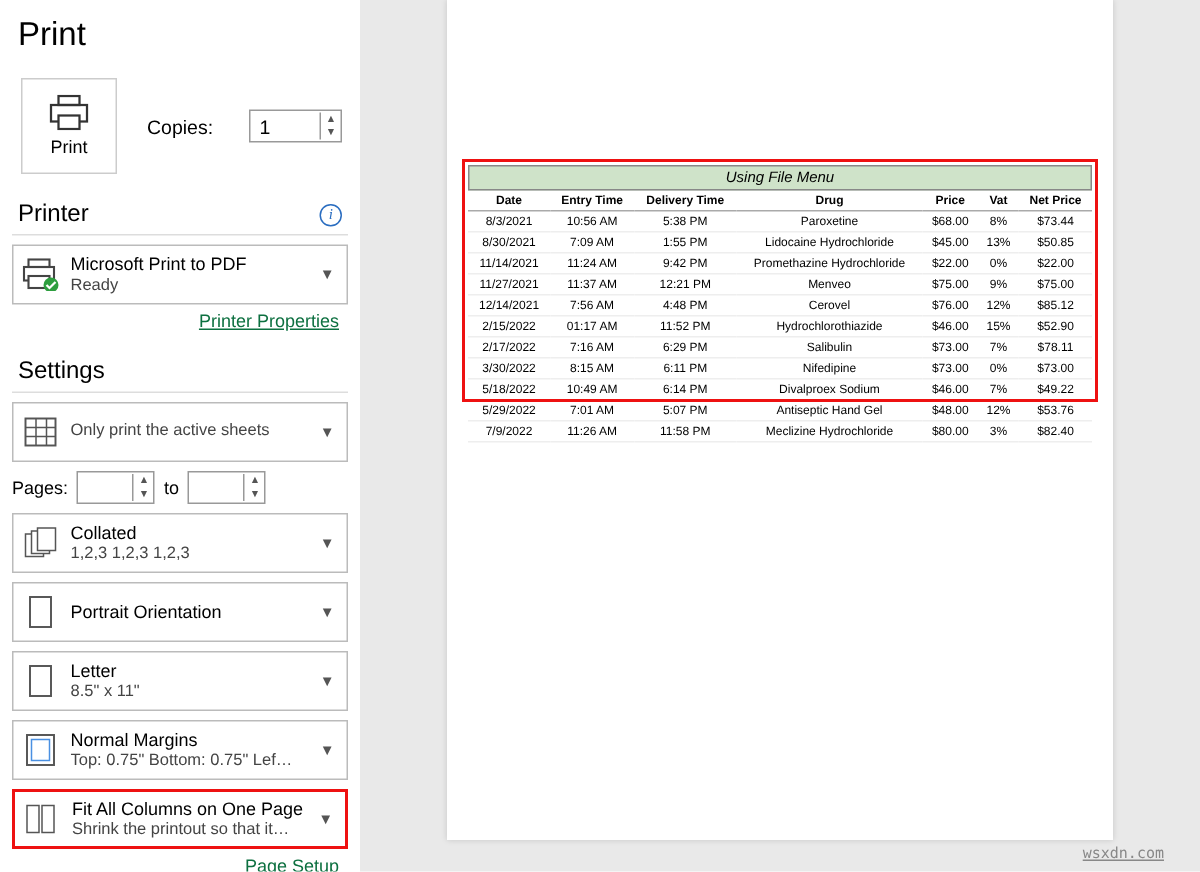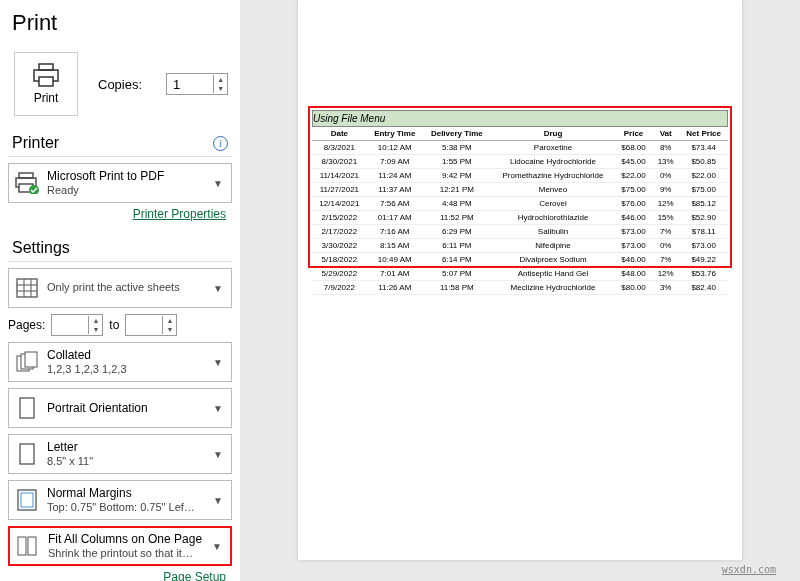--- a/index.html
+++ b/index.html
@@ -22,21 +22,21 @@
 .dd .text .l1 { font-size:12px; }
 .dd .text .l2 { font-size:11px; color:#444; white-space:nowrap; overflow:hidden; text-overflow:ellipsis;}
 .dd .chev { font-size:10px; color:#555; padding:0 4px; }
 .link { color:#0d7040; text-align:right; font-size:12px; text-decoration:underline; margin-top:4px; cursor:pointer; padding-right:6px;}
 .pages-row { display:flex; align-items:center; gap:6px; margin-top:6px; font-size:12px; }
 .pages-row .spinner { width:52px; }
 .highlight-red { border:2px solid #e11 !important; }
 .right-pane { flex:1; background:#e9e9e9; display:flex; align-items:flex-start; justify-content:center; padding-top:0; position:relative;}
 .page { background:#fff; width:444px; height:560px; margin-top:0; box-shadow:0 0 4px rgba(0,0,0,.15); position:relative;}
 .redbox { position:absolute; border:2px solid #e11; top:106px; left:10px; right:10px; height:162px;}
-.sheet-title-bar { margin:110px 14px 0; background:#cfe3c9; font-style:italic; font-size:10px; padding:2px 0; border:1px solid #888;}
+.sheet-title-bar { margin:110px 14px 0; background:#cfe3c9; text-align:center; font-style:italic; font-size:10px; padding:2px 0; border:1px solid #888;}
 table.data { width:calc(100% - 28px); margin:0 14px; border-collapse:collapse; font-size:8px;}
 table.data th { font-weight:bold; padding:2px 4px; border-bottom:1px solid #aaa; text-align:center;}
 table.data td { padding:2px 4px; text-align:center; border-bottom:1px solid #eee;}
 table.data td:nth-child(4){text-align:center;}
 .watermark { position:absolute; bottom:6px; right:24px; font-size:10px; color:#888; font-family:monospace;text-decoration:underline;}
 svg { display:block; }
 </style>
 </head>
 <body>
 
@@ -209,21 +209,21 @@
               <th>Delivery Time</th>
               <th>Drug</th>
               <th>Price</th>
               <th>Vat</th>
               <th>Net Price</th>
             </tr>
           </thead>
         <tbody id="tbody">
             <tr>
               <td>8/3/2021</td>
-              <td>10:12 AM</td>
+              <td>10:56 AM</td>
               <td>5:38 PM</td>
               <td>Paroxetine</td>
               <td>$68.00</td>
               <td>8%</td>
               <td>$73.44</td>
             </tr>
             <tr>
               <td>8/30/2021</td>
               <td>7:09 AM</td>
               <td>1:55 PM</td>

